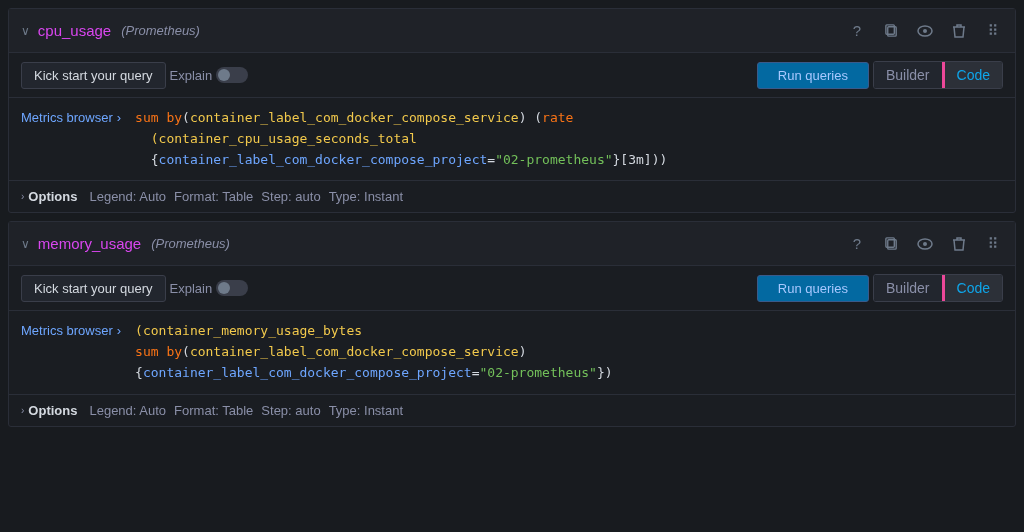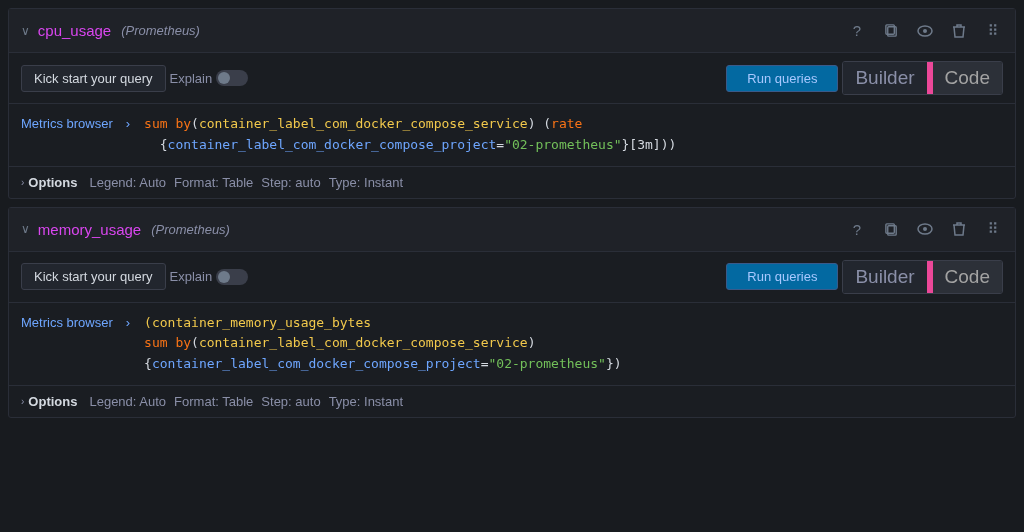--- a/index.html
+++ b/index.html
@@ -131,31 +131,31 @@
 
     .builder-code-group {
       display: flex;
       border: 1px solid #3a3e4a;
       border-radius: 3px;
       overflow: hidden;
     }
 
     .builder-btn, .code-btn {
       padding: 5px 12px;
-      font-size: 19px;
+      font-size: 14px;
       cursor: pointer;
       border: none;
       background: #22262e;
       color: #8a8fa8;
     }
 
     .code-btn {
       background: #2c3038;
-      color: #a3a3a3;
-      border-left: 6px solid #ec4899;
+      color: #0ea5e9;
+      border-left: 3px solid #ec4899;
     }
 
     .metrics-area {
       background: #1a1d22;
       padding: 0;
       border-bottom: 1px solid #2a2e38;
     }
 
     .metrics-inner {
       display: flex;
@@ -165,21 +165,21 @@
 
     .metrics-browser-link {
       color: #6ea6ff;
       font-size: 13px;
       cursor: pointer;
       white-space: nowrap;
       margin-right: 14px;
       margin-top: 2px;
       display: flex;
       align-items: center;
-      gap: 13px;
+      gap: 4px;
     }
 
     .code-block {
       font-family: 'Consolas', 'Monaco', monospace;
       font-size: 13px;
       line-height: 1.6;
       color: #d4d9e0;
     }
 
     .kw-green { color: #f97316; }
@@ -260,20 +260,23 @@
     <div class="metrics-inner">
       <div class="metrics-browser-link">
         <span>Metrics browser</span>
         <span>›</span>
       </div>
       <div class="code-block">
         <div>
           <span class="kw-green">sum by</span><span>(</span><span class="kw-yellow">container_label_com_docker_compose_service</span><span>) (</span><span class="kw-green">rate</span>
         </div>
         <div>
+          <span>&nbsp;&nbsp;</span><span class="kw-yellow">(container_cpu_usage_seconds_total</span>
+        </div>
+        <div>
           <span>&nbsp;&nbsp;</span><span>{</span><span class="kw-blue">container_label_com_docker_compose_project</span><span>=</span><span class="kw-string">"02-prometheus"</span><span>}[3m]))</span>
         </div>
       </div>
     </div>
   </div>
 
   <div class="options-row">
     <span class="options-chevron">›</span>
     <span class="options-label">Options</span>
     <span class="options-item">Legend: Auto</span>

